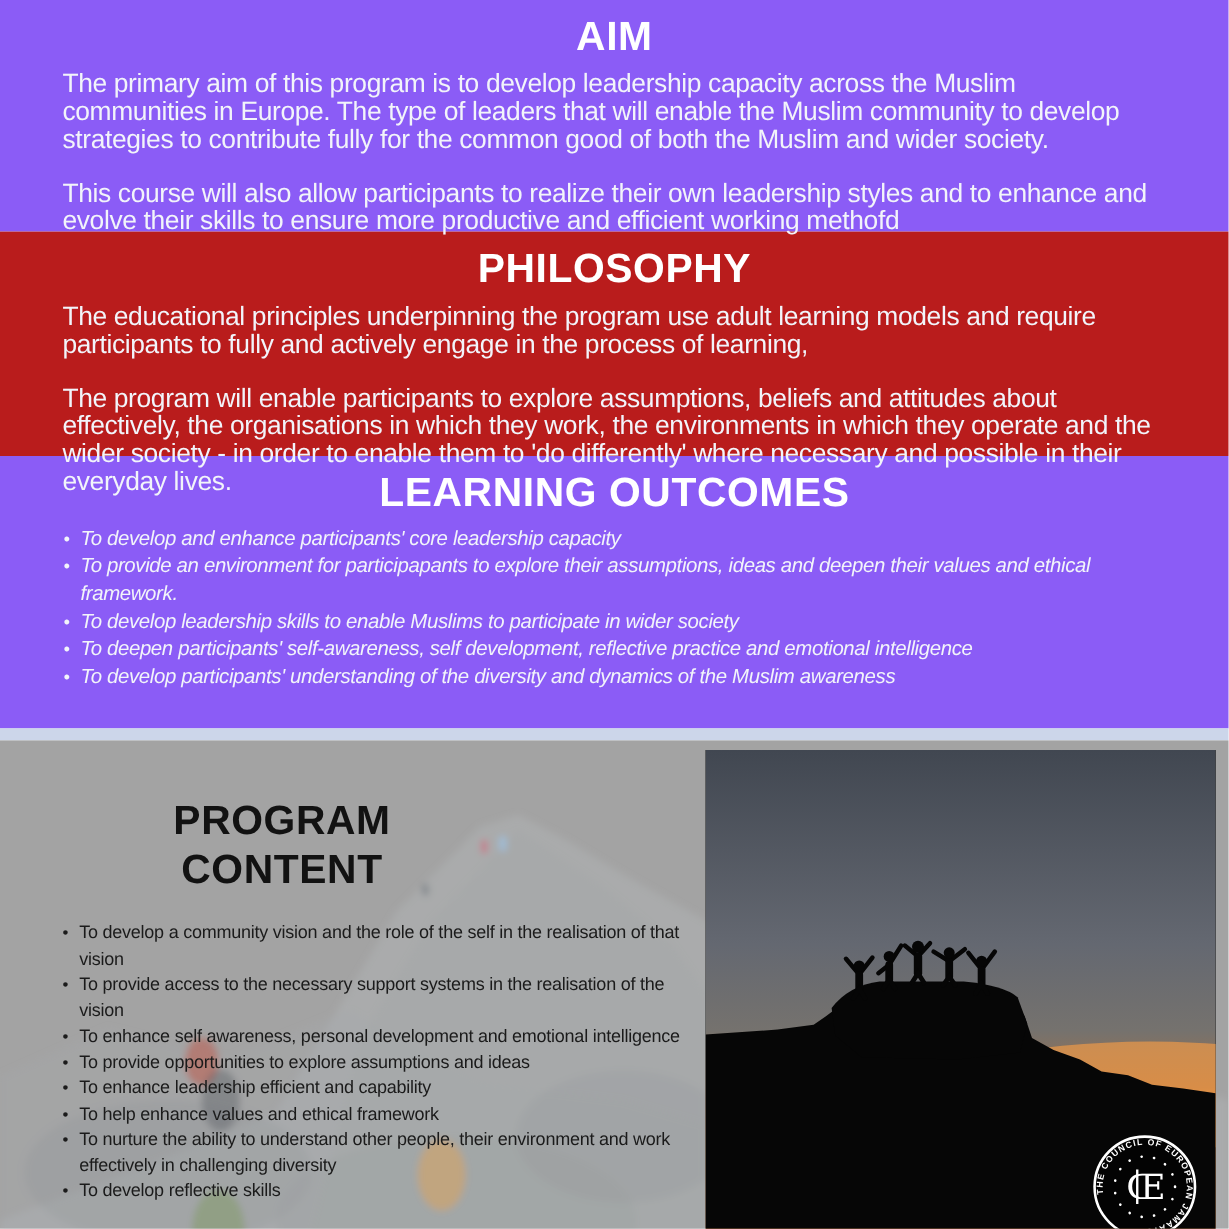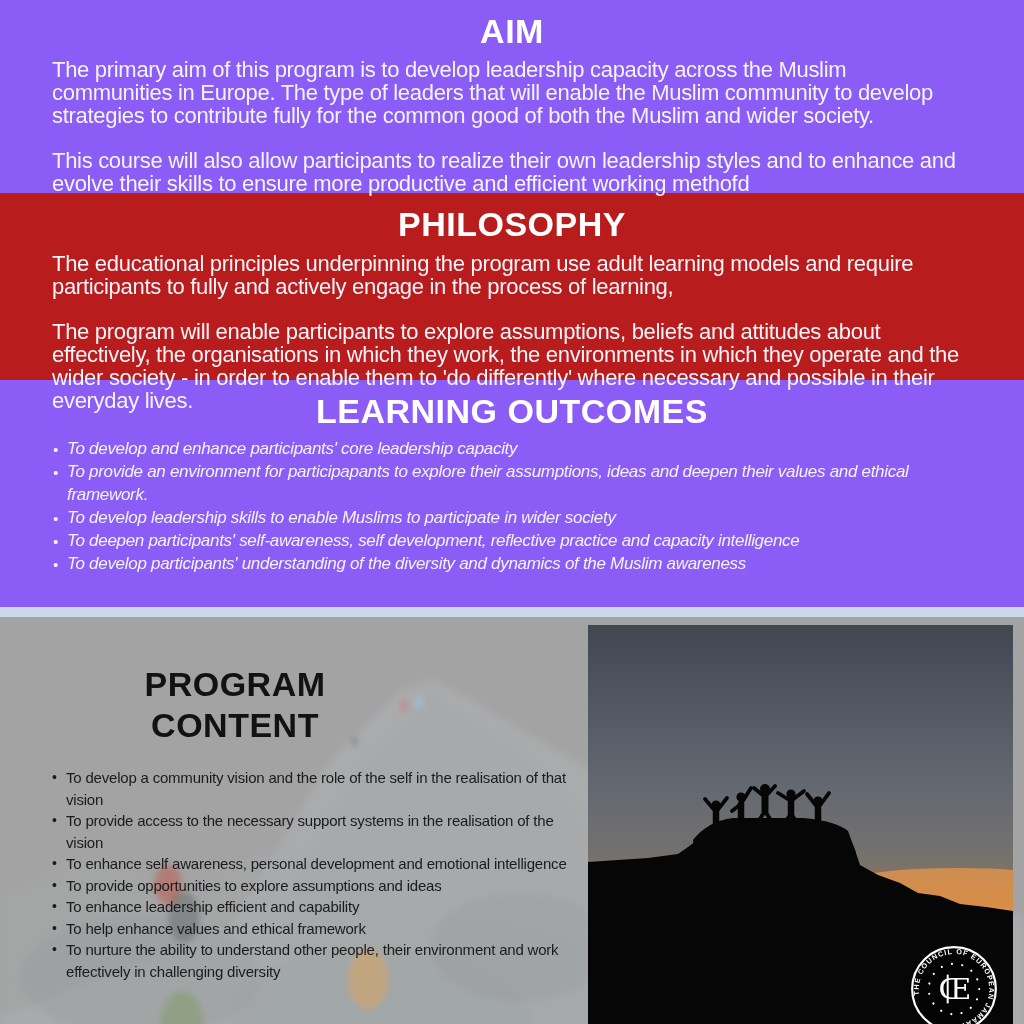--- a/index.html
+++ b/index.html
@@ -63,21 +63,21 @@
     <p>The educational principles underpinning the program use adult learning models and require participants to fully and actively engage in the process of learning,</p>
     <p class="para-gap">The program will enable participants to explore assumptions, beliefs and attitudes about effectively, the organisations in which they work, the environments in which they operate and the wider society - in order to enable them to 'do differently' where necessary and possible in their everyday lives.</p>
   </section>
 
   <section class="band band-dark sec-outcomes">
     <div class="band-title">LEARNING OUTCOMES</div>
     <ul class="blist">
         <li>To develop and enhance participants' core leadership capacity</li>
         <li>To provide an environment for participapants to explore their assumptions, ideas and deepen their values and ethical framework.</li>
         <li>To develop leadership skills to enable Muslims to participate in wider society</li>
-        <li>To deepen participants' self-awareness, self development, reflective practice and capacity intelligence</li>
+        <li>To deepen participants' self-awareness, self development, reflective practice and emotional intelligence</li>
         <li>To develop participants' understanding of the diversity and dynamics of the Muslim awareness</li>
       </ul>
   </section>
 
   <div class="pale-strip"></div>
 
   <section class="sec-program">
 
     <svg class="bg-mountain" viewBox="0 0 1024 447">
       <defs>
@@ -117,20 +117,21 @@
         <span>CONTENT</span>
       </div>
       <ul class="blist pc-list">
           <li>To develop a community vision and the role of the self in the realisation of that vision</li>
           <li>To provide access to the necessary support systems in the realisation of the vision</li>
           <li>To enhance self awareness, personal development and emotional intelligence</li>
           <li>To provide opportunities to explore assumptions and ideas</li>
           <li>To enhance leadership efficient and capability</li>
           <li>To help enhance values and ethical framework</li>
           <li>To nurture the ability to understand other people, their environment and work effectively in challenging diversity</li>
+          <li>To develop reflective skills</li>
         </ul>
     </div>
 
     <div class="photo">
       <svg class="photo-art" viewBox="0 0 425 425">
         <defs>
           <linearGradient id="sky" x1="0" y1="0" x2="0" y2="1">
             <stop offset="0" stop-color="#414751"></stop>
             <stop offset="0.38" stop-color="#646871"></stop>
             <stop offset="0.55" stop-color="#75726e"></stop>

